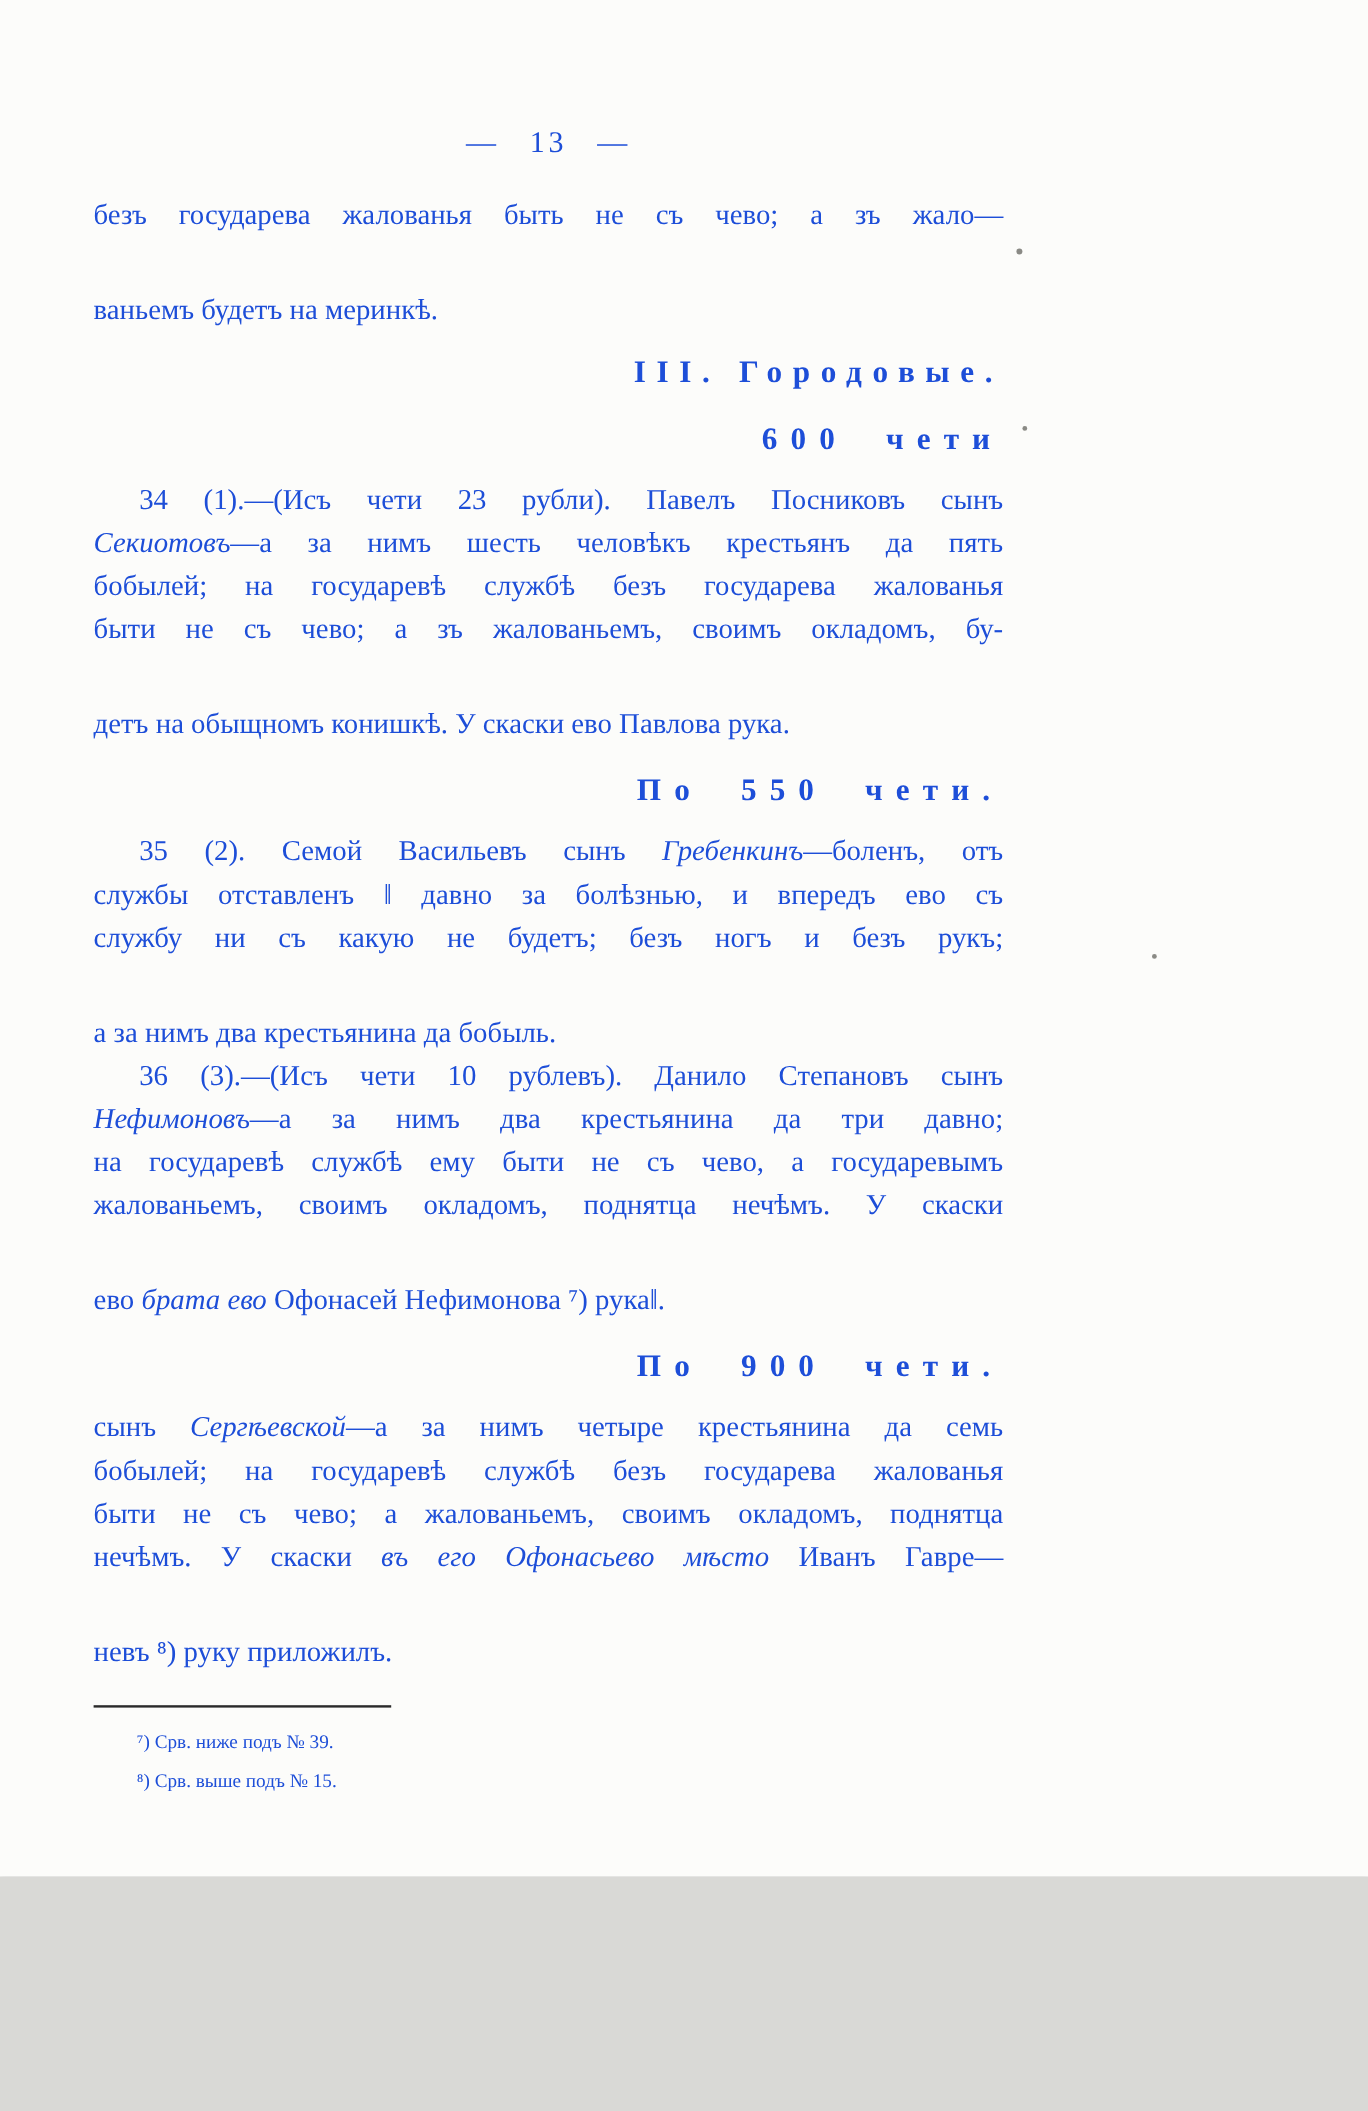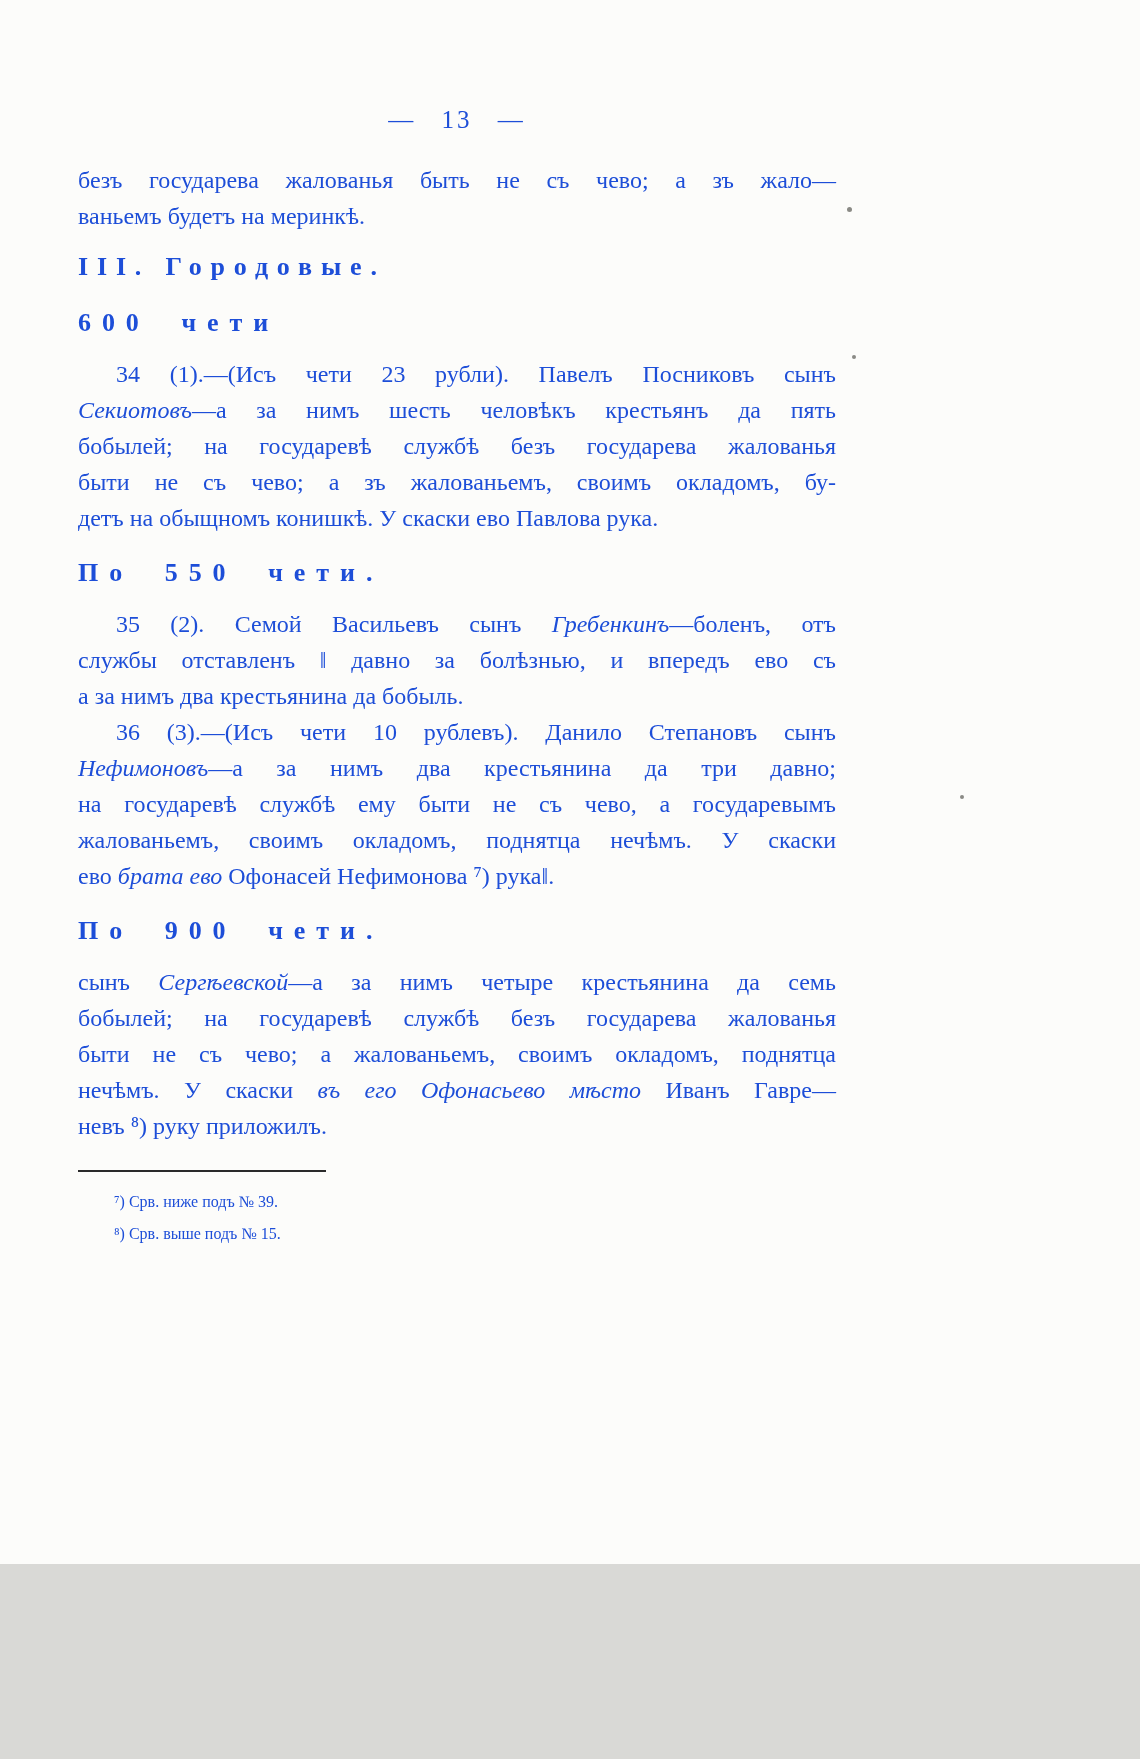--- a/index.html
+++ b/index.html
@@ -31,27 +31,28 @@
   .para {
     font-size: 24px;
     line-height: 36px;
   }
   .line {
     text-align: justify;
     text-align-last: justify;
   }
   .line.last {
     text-align-last: left;
+    margin-top: 43px;
   }
   .line.indent {
     text-indent: 38px;
   }
   .it { font-style: italic; }
   .heading {
-    text-align: left;
+    text-align: right;
     font-weight: bold;
     font-size: 26px;
     line-height: 38px;
   }
   .heading.section {
     letter-spacing: 0.34em;
     margin-top: 14px;
   }
   .heading.cheti {
     letter-spacing: 0.42em;
@@ -102,20 +103,21 @@
           <div class="line indent"><span>34 (1).—(Исъ чети 23 рубли). Павелъ Посниковъ сынъ</span></div>
           <div class="line"><span class="it">Секиотовъ</span><span>—а за нимъ шесть человѣкъ крестьянъ да пять</span></div>
           <div class="line"><span>бобылей; на государевѣ службѣ безъ государева жалованья</span></div>
           <div class="line"><span>быти не съ чево; а зъ жалованьемъ, своимъ окладомъ, бу-</span></div>
           <div class="line last"><span>детъ на обыщномъ конишкѣ. У скаски ево Павлова рука.</span></div>
         </div>
         <div class="heading cheti">По 550 чети.</div>
         <div class="para">
           <div class="line indent"><span>35 (2). Семой Васильевъ сынъ </span><span class="it">Гребенкинъ</span><span>—боленъ, отъ</span></div>
           <div class="line"><span>службы отставленъ ‖ давно за болѣзнью, и впередъ ево съ</span></div>
+          <div class="line"><span>службу ни съ какую не будетъ; безъ ногъ и безъ рукъ;</span></div>
           <div class="line last"><span>а за нимъ два крестьянина да бобыль.</span></div>
         </div>
         <div class="para">
           <div class="line indent"><span>36 (3).—(Исъ чети 10 рублевъ). Данило Степановъ сынъ</span></div>
           <div class="line"><span class="it">Нефимоновъ</span><span>—а за нимъ два крестьянина да три давно;</span></div>
           <div class="line"><span>на государевѣ службѣ ему быти не съ чево, а государевымъ</span></div>
           <div class="line"><span>жалованьемъ, своимъ окладомъ, поднятца нечѣмъ. У скаски</span></div>
           <div class="line last"><span>ево </span><span class="it">брата ево</span><span> Офонасей Нефимонова ⁷) рука‖.</span></div>
         </div>
         <div class="heading cheti">По 900 чети.</div>

